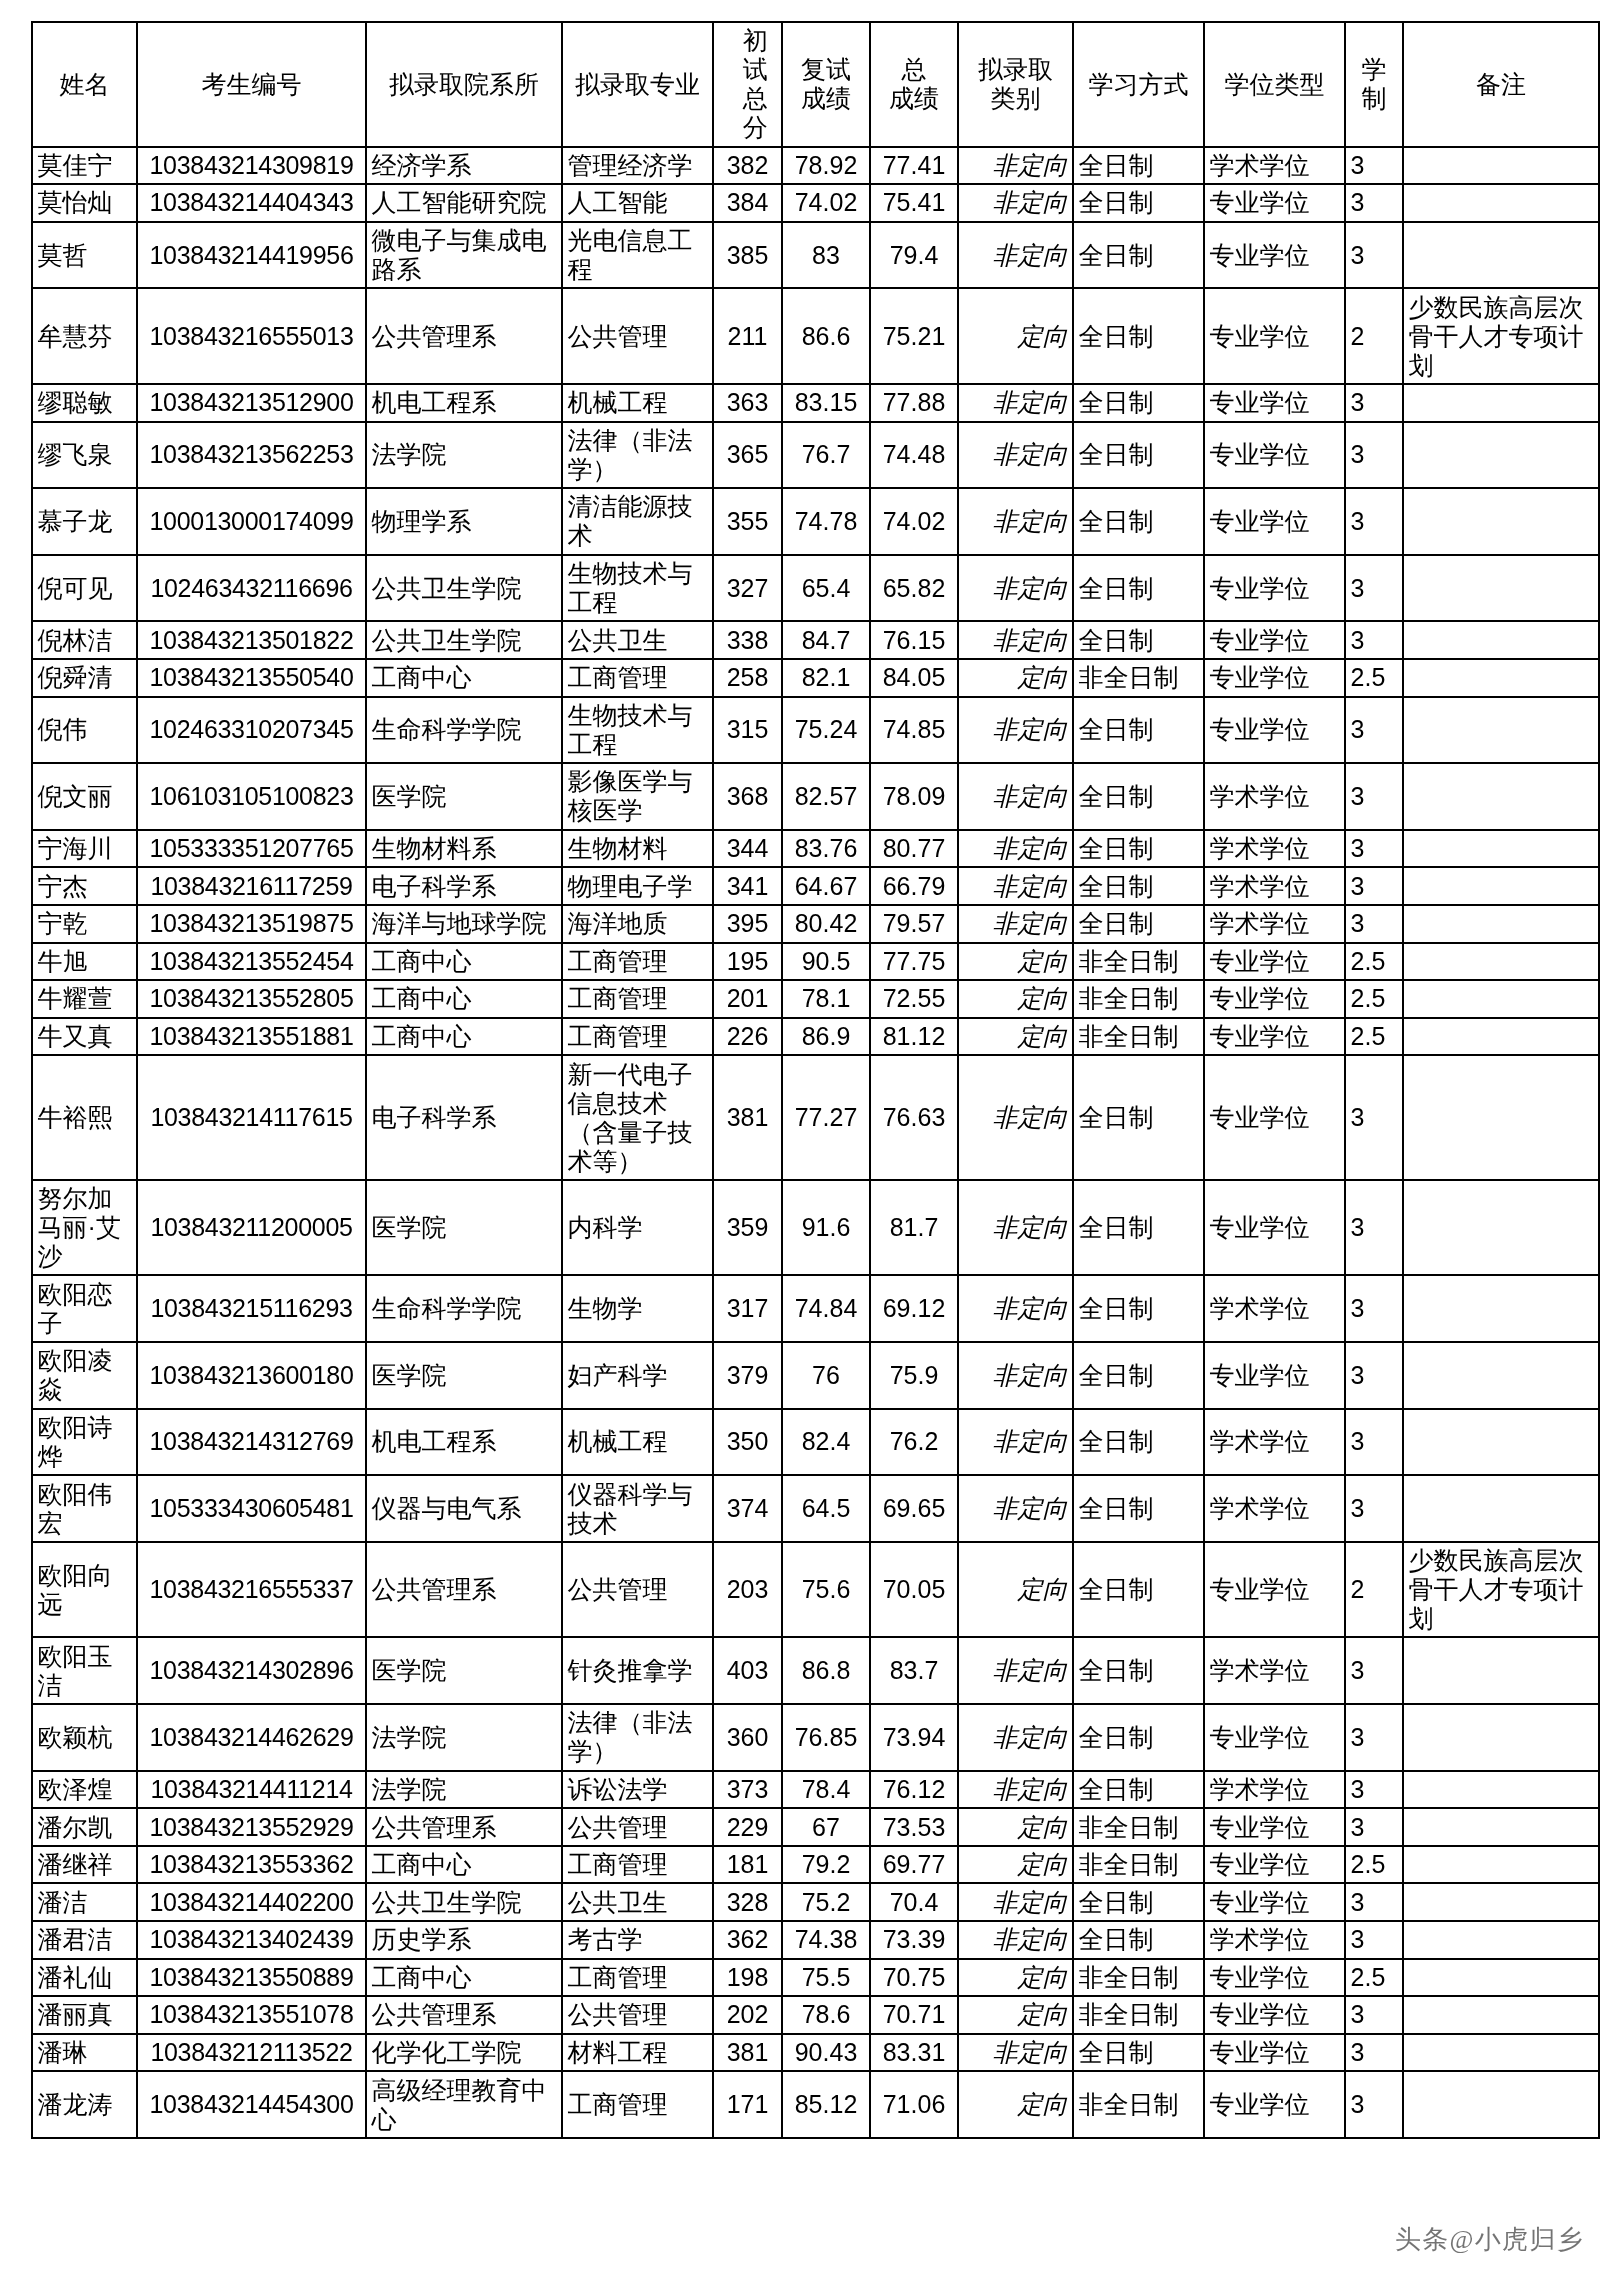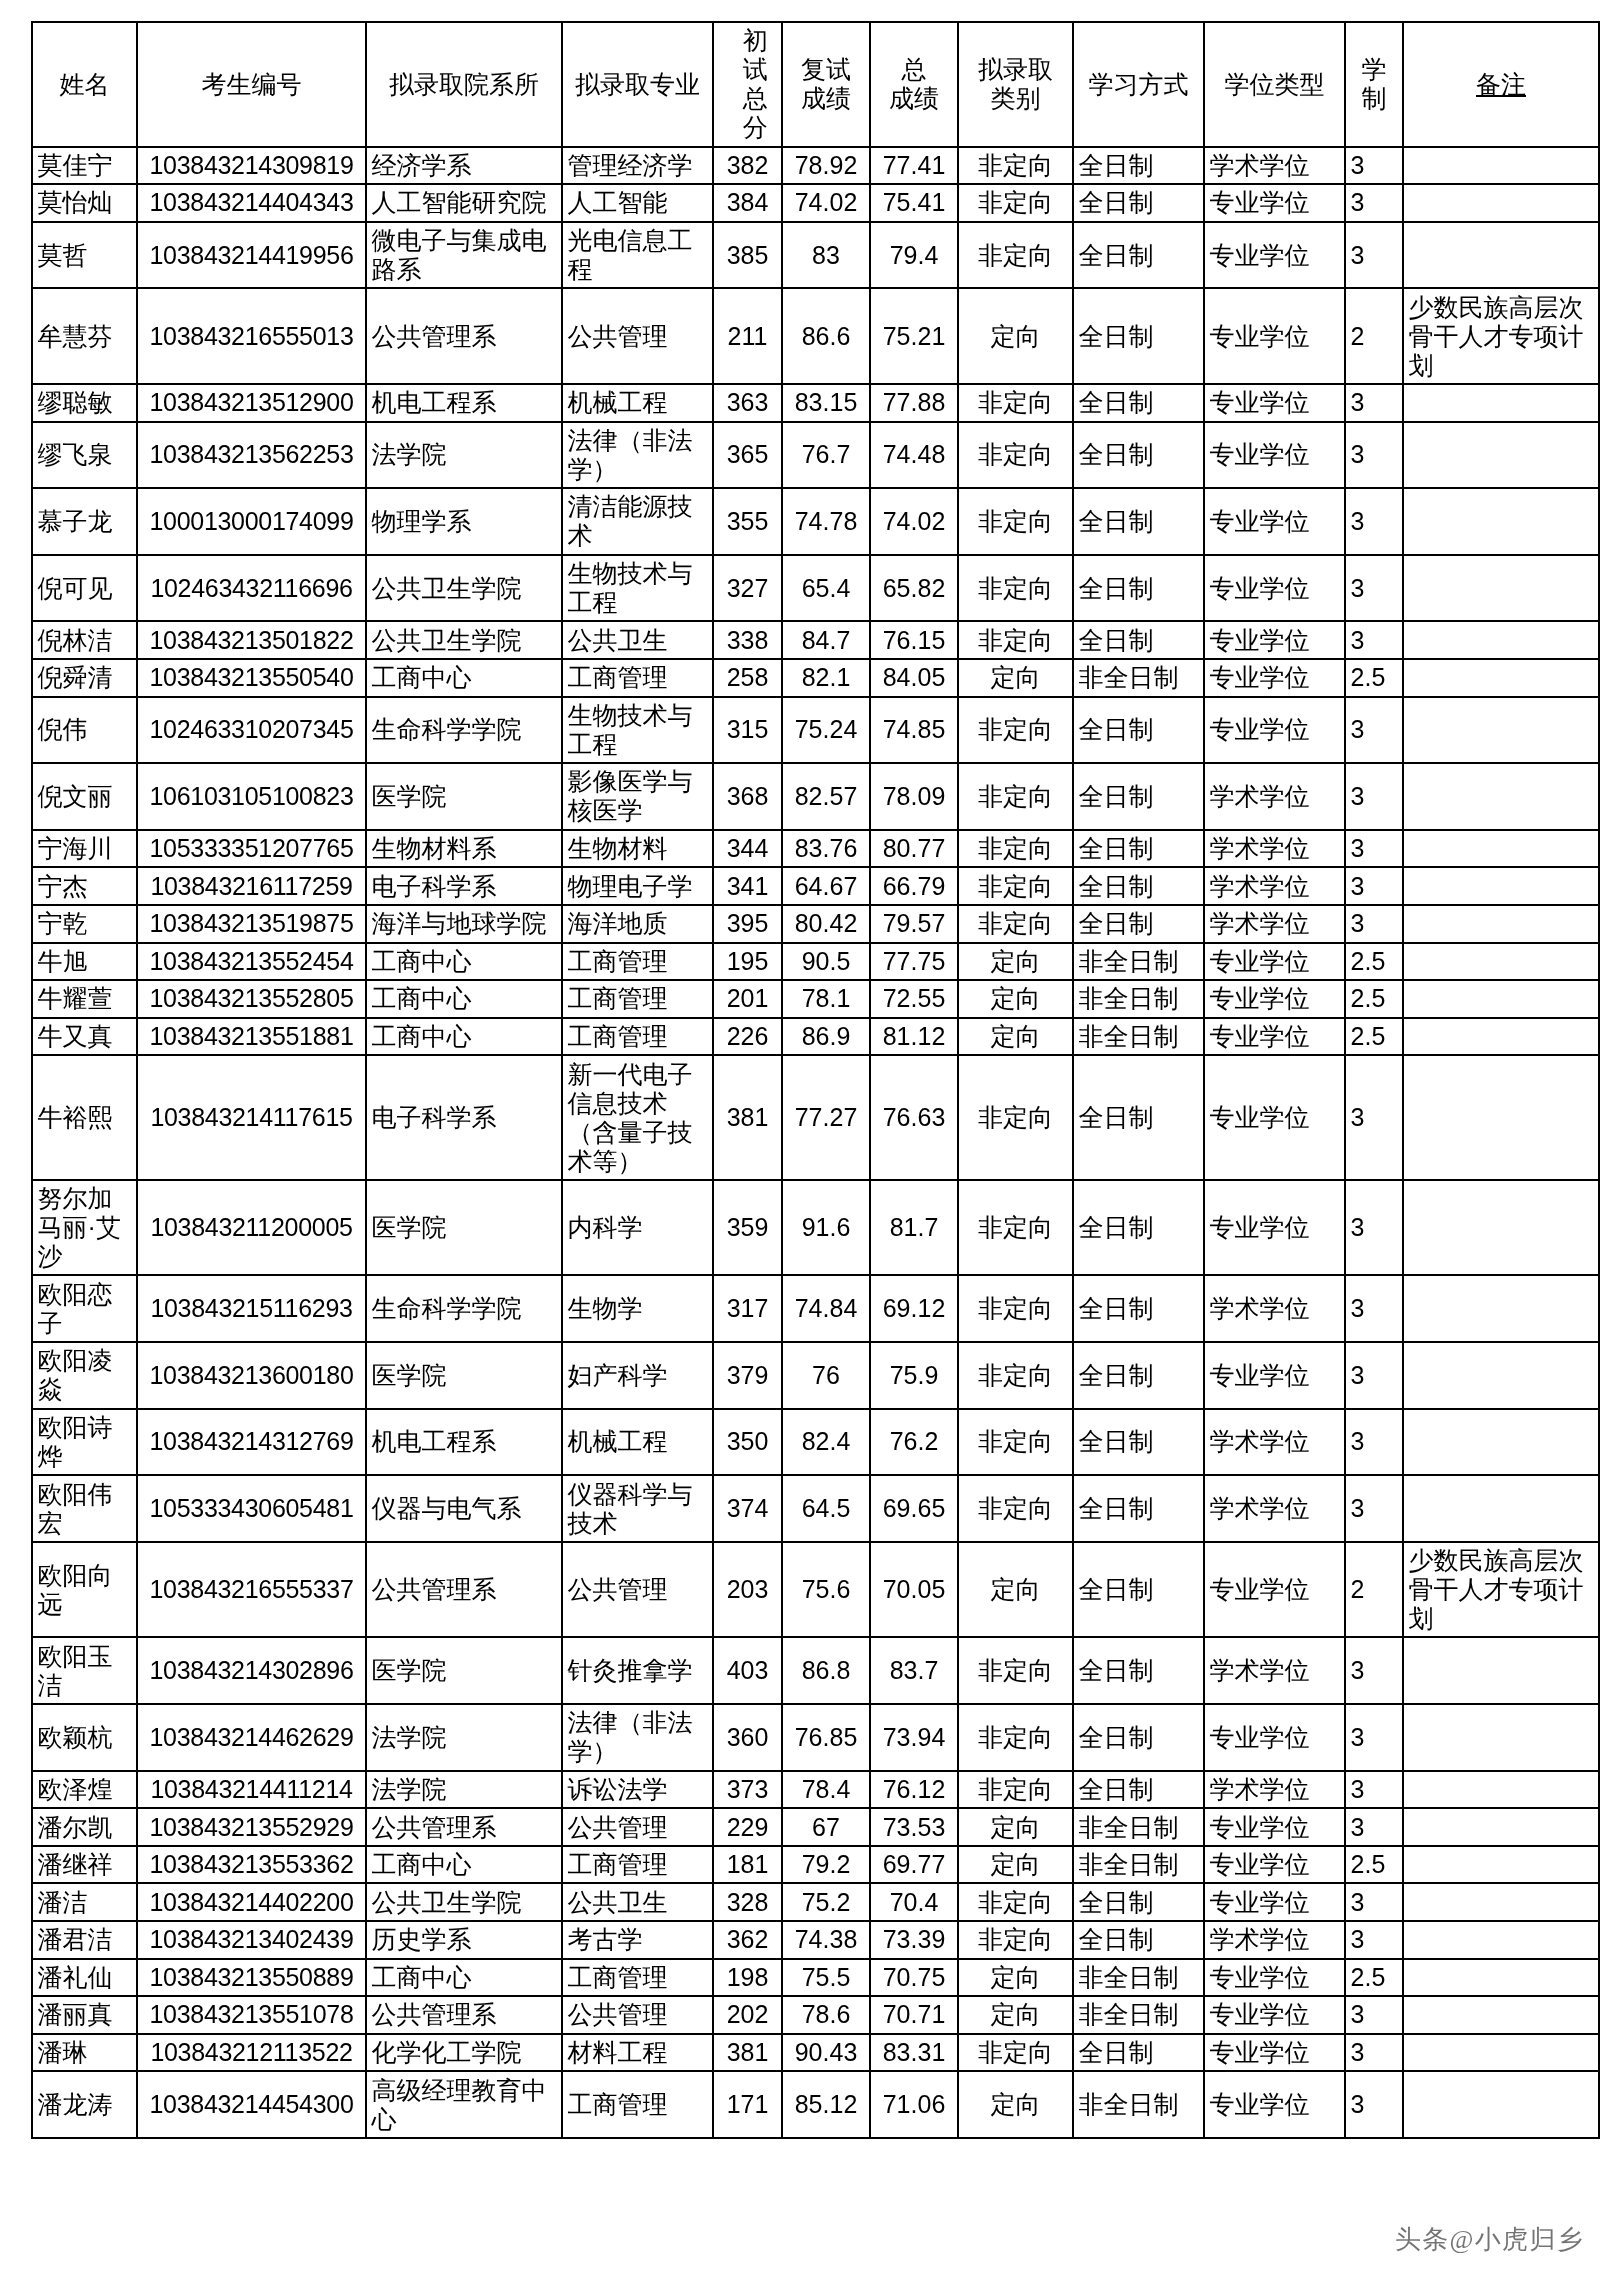--- a/index.html
+++ b/index.html
@@ -53,21 +53,21 @@
   col.c-mode   { width: 131px; }
   col.c-degree { width: 141px; }
   col.c-years  { width: 58px; }
   col.c-note   { width: 196px; }
 
   td.name   { text-align: left; }
   td.no     { text-align: center; letter-spacing: -0.3px; }
   td.dept   { text-align: left; }
   td.major  { text-align: left; }
   td.num    { text-align: center; }
-  td.cat    { text-align: center; }
+  td.cat    { text-align: right; font-style: italic; }
   td.mode   { text-align: left; }
   td.degree { text-align: left; }
   td.years  { text-align: left; }
   td.note   { text-align: left; }
 
   .watermark {
     position: absolute;
     right: 39px;
     bottom: 38px;
     font-size: 26px;
@@ -107,21 +107,21 @@
 总分</th>
           <th style="white-space: pre-line;">复试
 成绩</th>
           <th style="white-space: pre-line;">总
 成绩</th>
           <th style="white-space: pre-line;">拟录取
 类别</th>
           <th style="white-space: pre-line;">学习方式</th>
           <th style="white-space: pre-line;">学位类型</th>
           <th style="white-space: pre-line;">学制</th>
-          <th style="white-space: pre-line; text-decoration: underline;">备注</th>
+          <th style="white-space: pre-line;">备注</th>
         </tr>
     </thead>
     <tbody id="body-rows">
         <tr>
           <td class="name">莫佳宁</td>
           <td class="no">103843214309819</td>
           <td class="dept">经济学系</td>
           <td class="major">管理经济学</td>
           <td class="num">382</td>
           <td class="num">78.92</td>

